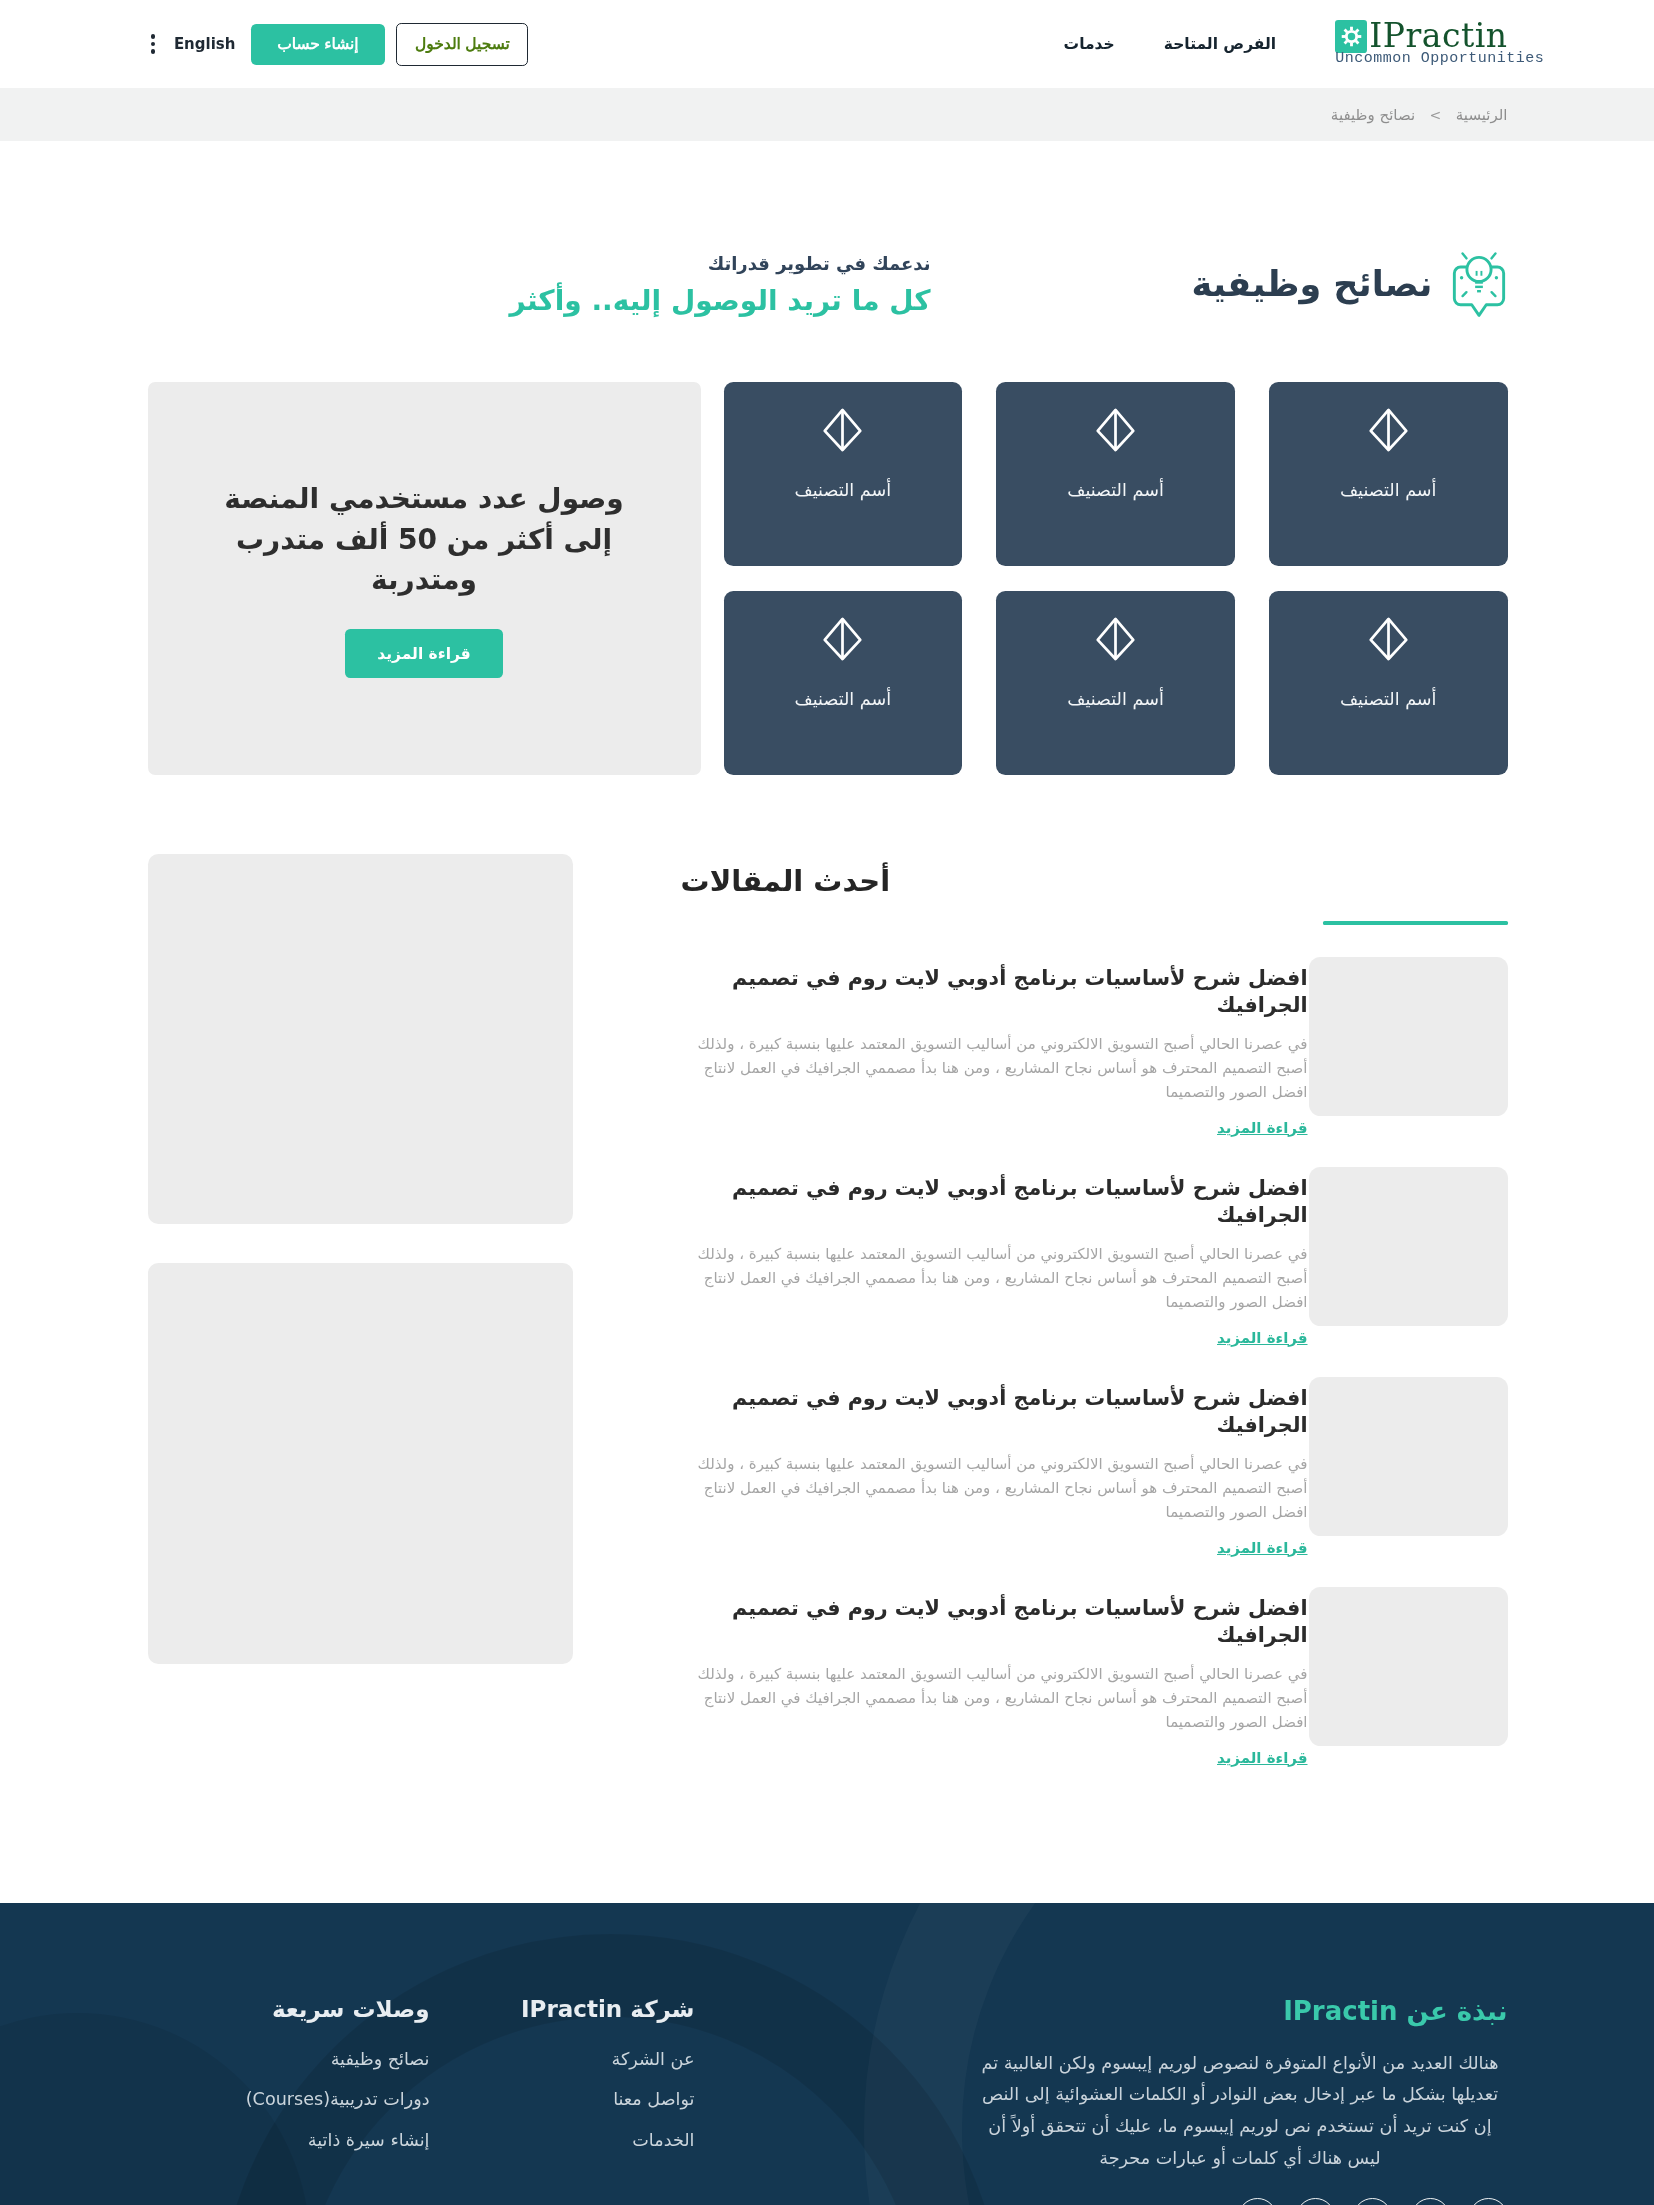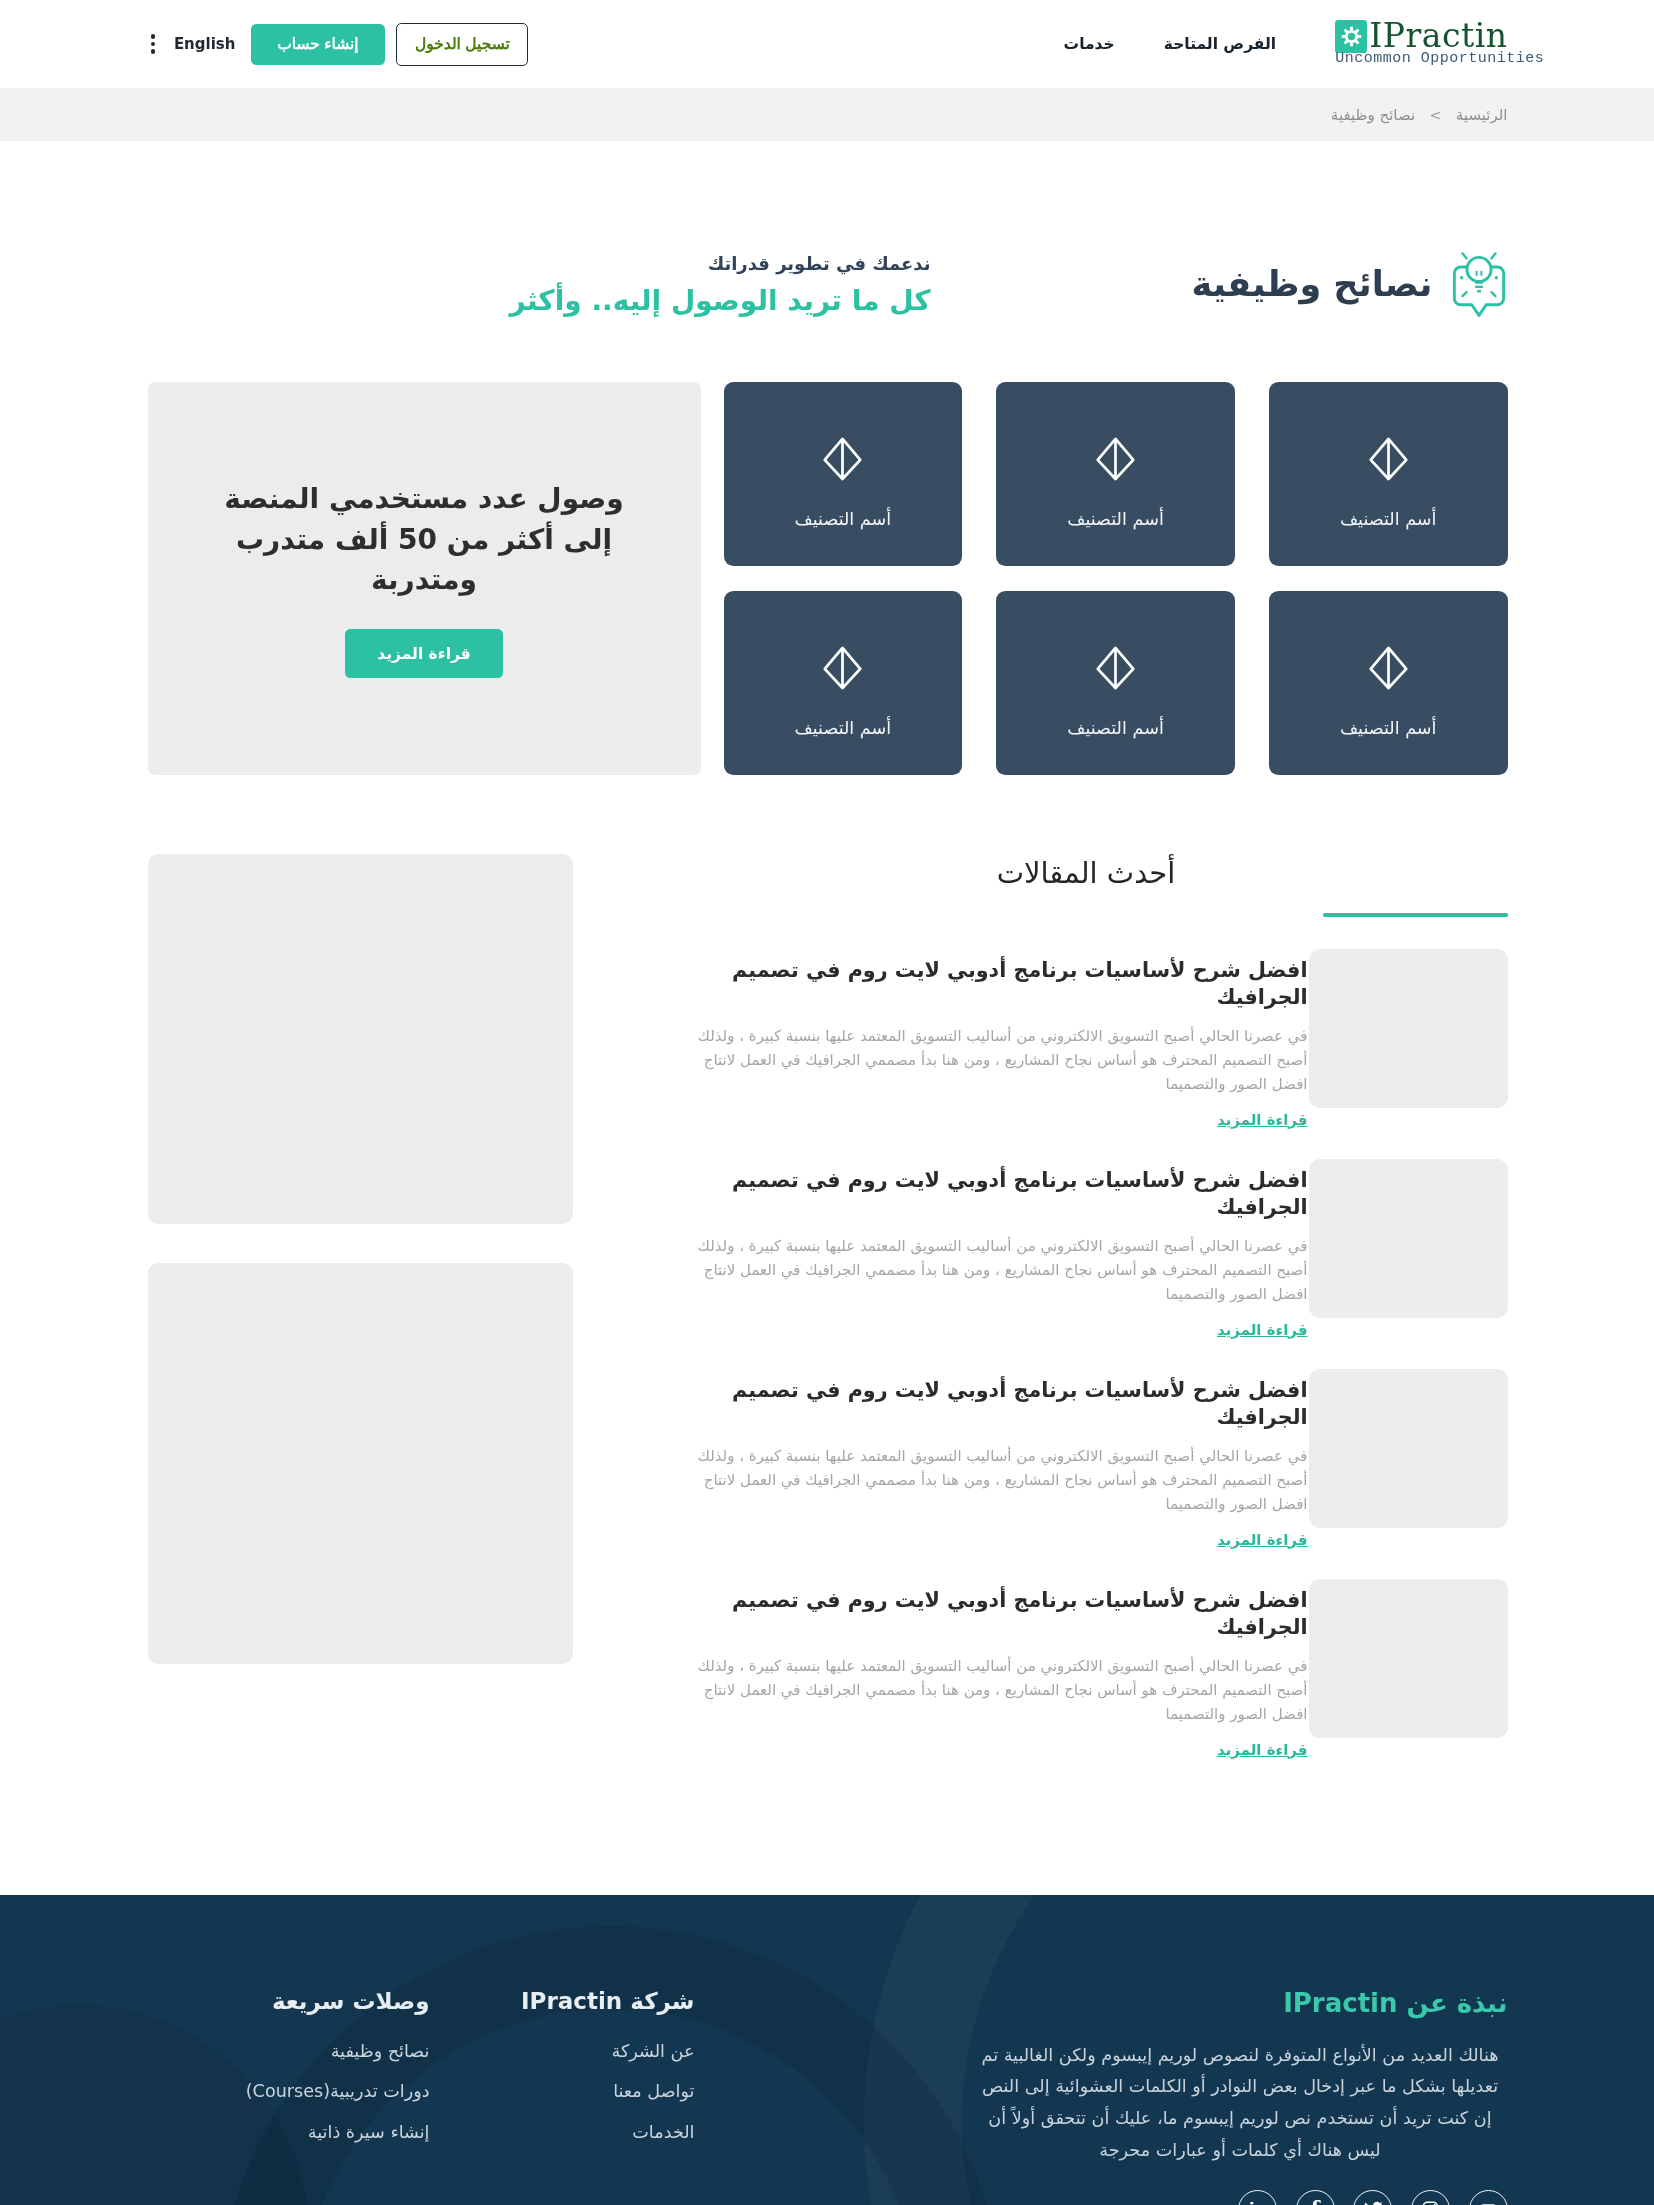--- a/index.html
+++ b/index.html
@@ -42,30 +42,30 @@
   .intro{margin-top:106px;position:relative;height:83px;}
   .intro-title{position:absolute;right:0;top:0;display:flex;align-items:center;gap:17px;}
   .intro-title h1{margin:0;font-size:35px;font-weight:700;color:#2C3E50;}
   .intro-sub{position:absolute;right:577px;top:6px;text-align:right;}
   .intro-kicker{font-size:18px;font-weight:700;color:#31445A;}
   .intro-headline{margin-top:10.3px;font-size:28px;font-weight:700;color:#2CC1A2;}
 
   
   .showcase{margin-top:52px;display:flex;gap:23px;}
   .cat-grid{width:784px;display:grid;grid-template-columns:repeat(3,1fr);column-gap:34px;row-gap:25px;}
-  .cat-card{height:184px;background:#394D62;border-radius:9.3px;display:flex;flex-direction:column;align-items:center;padding-top:55px;box-sizing:border-box;cursor:pointer;}
+  .cat-card{height:184px;background:#394D62;border-radius:9.3px;display:flex;flex-direction:column;align-items:center;padding-top:26px;box-sizing:border-box;cursor:pointer;}
   .cat-label{margin-top:26px;font-size:17.6px;color:#F3F6F8;}
   .promo-card{flex:1;background:#ECECEC;border-radius:7.2px;display:flex;flex-direction:column;justify-content:center;align-items:center;text-align:center;padding:0 52px;box-sizing:border-box;}
   .promo-text{font-size:28px;font-weight:700;color:#2E2E2E;line-height:1.45;}
   .promo-btn{margin-top:28.4px;background:#2CC1A2;border:none;border-radius:5.2px;color:#fff;font-size:15.5px;font-weight:600;padding:15.5px 32px;cursor:pointer;font-family:inherit;}
 
   
   .articles{margin-top:73px;display:flex;gap:92px;padding-bottom:106px;}
   .articles-main{width:843px;}
-  .articles-main h2{margin:8px;font-size:29px;font-weight:400;color:#252525;text-align:center;}
+  .articles-main h2{margin:16px;font-size:29px;font-weight:700;color:#252525;text-align:left;}
   .heading-bar{width:185px;height:3.6px;background:#2CC1A2;border-radius:1.6px;margin-top:23px;}
   .article-list{margin-top:32px;}
   .article{display:flex;gap:1px;margin-bottom:30px;}
   .thumb{flex:none;width:199px;height:159px;background:#ECECEC;border-radius:11.4px;}
   .art-body{flex:1;padding-top:8.3px;text-align:right;}
   .art-title{font-size:20.7px;font-weight:700;color:#2B2B2B;line-height:1.3;cursor:pointer;}
   .art-excerpt{margin-top:13.4px;font-size:15px;color:#A5A5A5;line-height:1.6;}
   .art-link{display:inline-block;margin-top:14.5px;font-size:15px;font-weight:600;color:#2BB89B;text-decoration:underline;cursor:pointer;}
   .articles-aside{width:425px;padding-top:6.2px;}
   .placeholder{width:425px;background:#ECECEC;border-radius:10.3px;}

